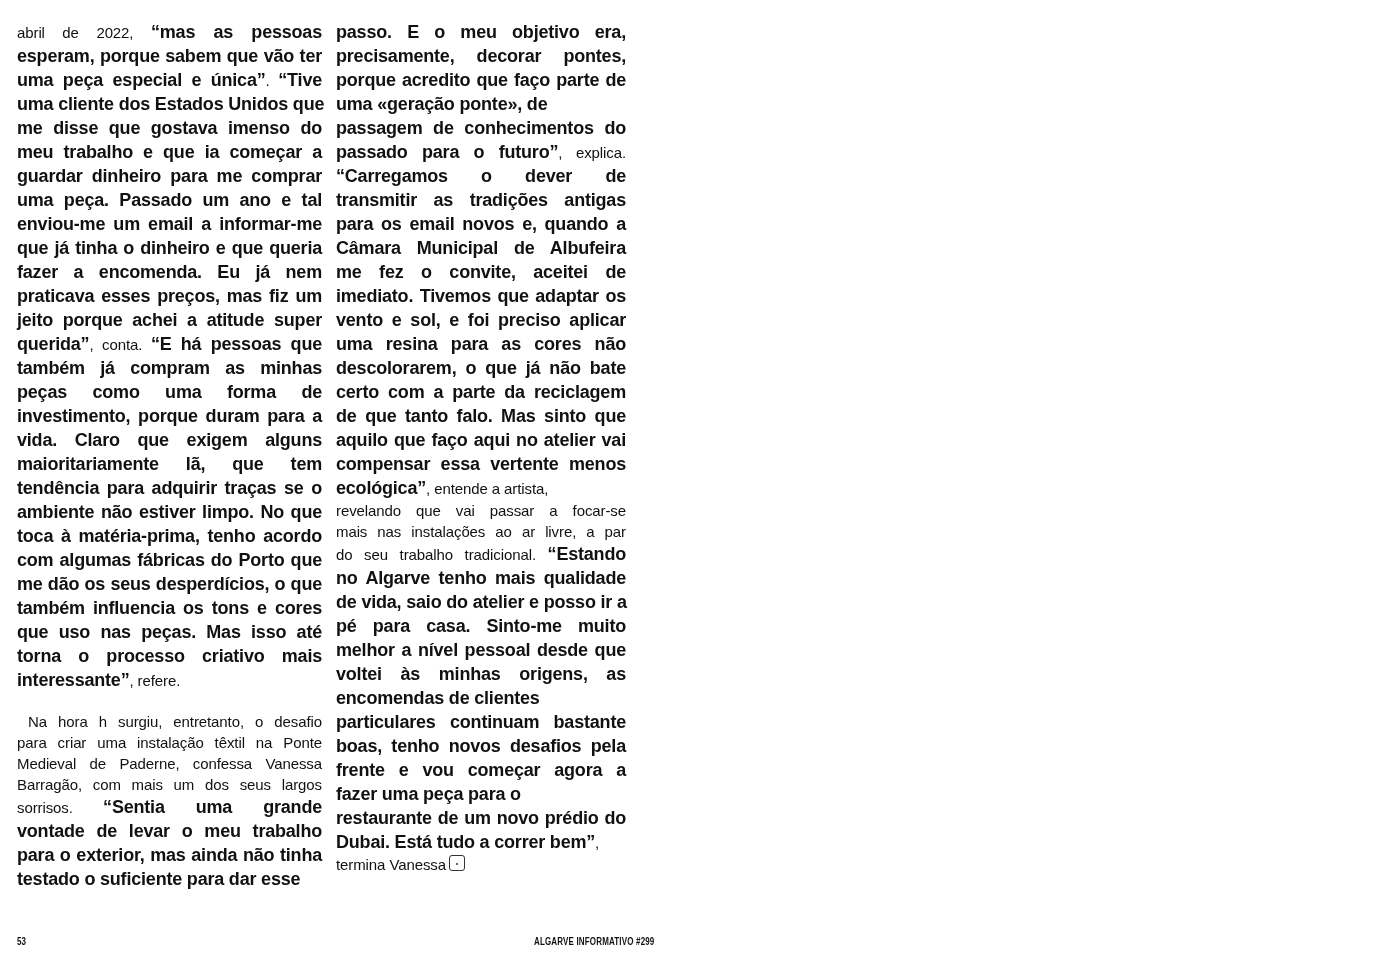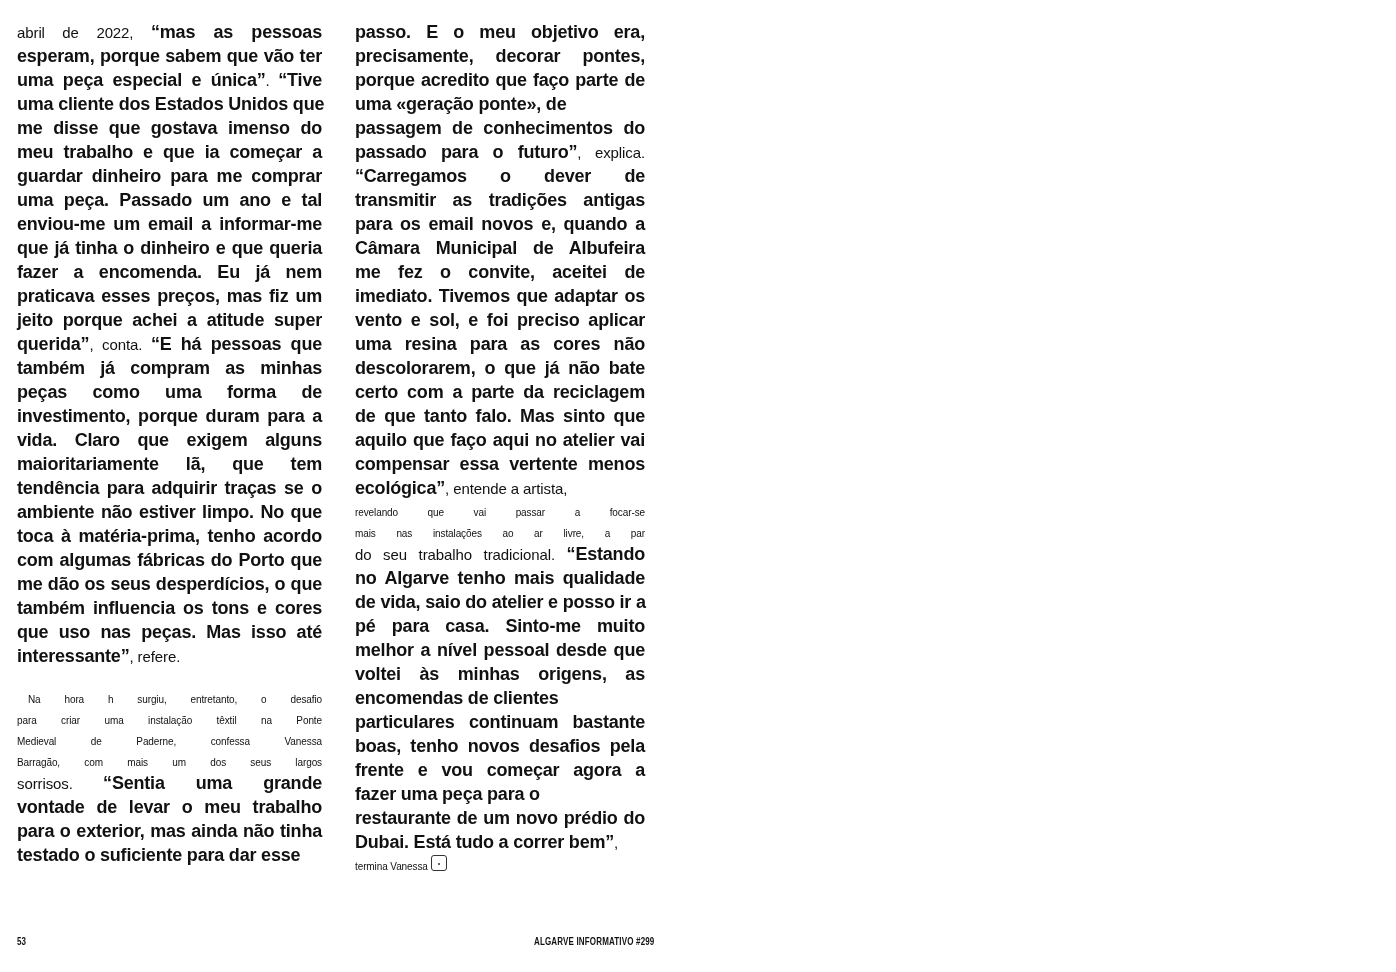--- a/index.html
+++ b/index.html
@@ -1,26 +1,26 @@
 <!DOCTYPE html>
 <html><head>
 <meta charset="utf-8">
 <style>
   html, body { margin: 0; padding: 0; background: #ffffff; }
   body { width: 1396px; height: 972px; position: relative; overflow: hidden; color: #111111; }
   .page { position: absolute; left: 0; top: 0; width: 1128px; height: 972px; background: #ffffff; }
   .col { position: absolute; font-family: "Liberation Sans", sans-serif; }
   .col-left { left: 17px; top: 20px; width: 305px; }
-  .col-right { left: 355px; top: 20px; width: 290px; }
+  .col-right { left: 336px; top: 20px; width: 290px; }
   .line { position: relative; height: 24px; line-height: 24px; white-space: nowrap; font-size: 18px; }
   .line.just { text-align: justify; text-align-last: justify; }
   .b { font-weight: bold; font-size: 18px; letter-spacing: -0.2px; }
   .n { font-weight: normal; font-size: 15px; letter-spacing: -0.1px; }
   .line.small { height: 21px; line-height: 21px; }
-  .line.small .n { font-size: 10px; }
+  .line.small .n { font-size: 15px; }
   .gap { height: 19px; }
   .indent { padding-left: 11px; }
   .end-mark { display: inline-block; width: 14px; height: 14px; border: 1px solid #333; border-radius: 3px; vertical-align: -1px; margin-left: 3px; position: relative; }
   .end-mark::after { content: ""; position: absolute; left: 6px; top: 7px; width: 2px; height: 2px; background: #333; border-radius: 1px; }
   .folio { position: absolute; top: 936px; font-family: "Liberation Sans", sans-serif; font-size: 10px; font-weight: bold; color: #111; transform: scaleX(0.8); transform-origin: left center; letter-spacing: 0.2px; }
   .folio-left { left: 17px; }
   .folio-right { left: 534px; }
 </style>
 </head>
 <body>
@@ -47,20 +47,21 @@
         <div class="line just"><span class="b">investimento, porque duram para a</span></div>
         <div class="line just"><span class="b">vida. Claro que exigem alguns</span></div>
         <div class="line just"><span class="b">maioritariamente lã, que tem</span></div>
         <div class="line just"><span class="b">tendência para adquirir traças se o</span></div>
         <div class="line just"><span class="b">ambiente não estiver limpo. No que</span></div>
         <div class="line just"><span class="b">toca à matéria-prima, tenho acordo</span></div>
         <div class="line just"><span class="b">com algumas fábricas do Porto que</span></div>
         <div class="line just"><span class="b">me dão os seus desperdícios, o que</span></div>
         <div class="line just"><span class="b">também influencia os tons e cores</span></div>
         <div class="line just"><span class="b">que uso nas peças. Mas isso até</span></div>
+        <div class="line just"><span class="b">torna o processo criativo mais</span></div>
         <div class="line"><span class="b">interessante”</span><span class="n">, refere.</span></div>
       </div>
     <div class="gap"></div>
     <div id="lp2">
         <div class="line just small indent"><span class="n">Na hora h surgiu, entretanto, o desafio</span></div>
         <div class="line just small"><span class="n">para criar uma instalação têxtil na Ponte</span></div>
         <div class="line just small"><span class="n">Medieval de Paderne, confessa Vanessa</span></div>
         <div class="line just small"><span class="n">Barragão, com mais um dos seus largos</span></div>
         <div class="line just"><span class="n">sorrisos. </span><span class="b">“Sentia uma grande</span></div>
         <div class="line just"><span class="b">vontade de levar o meu trabalho</span></div>

